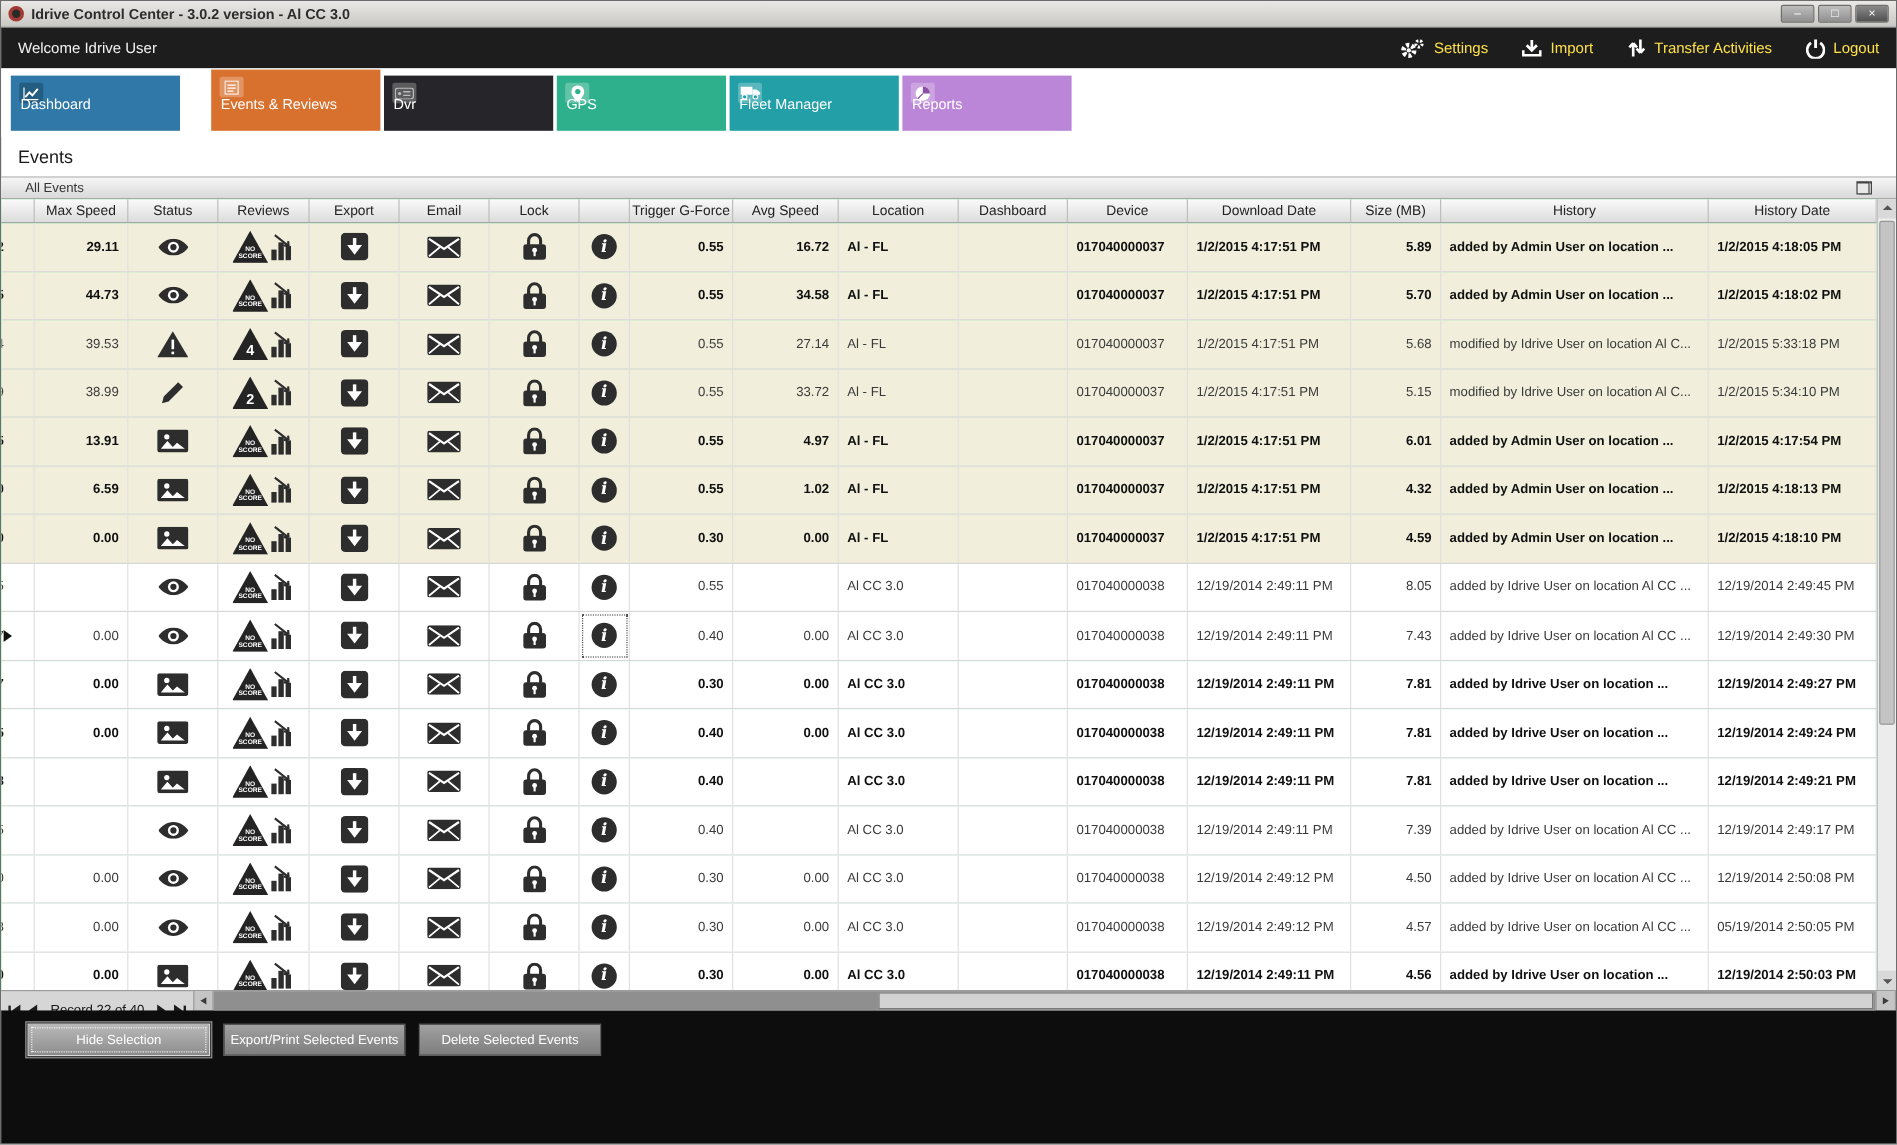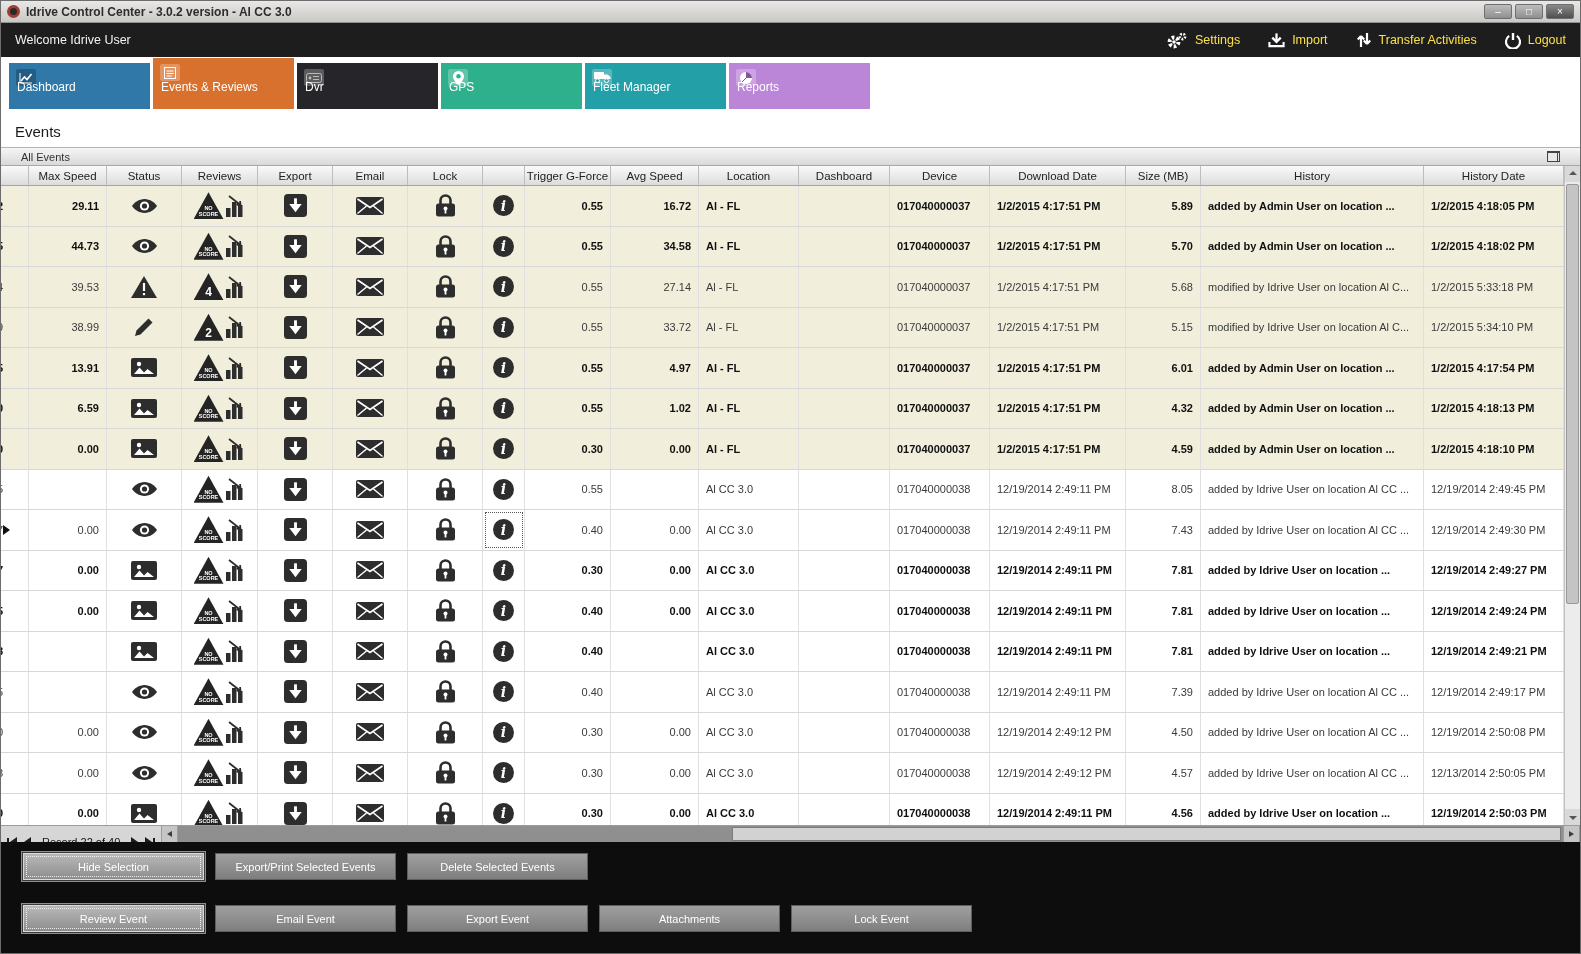--- a/index.html
+++ b/index.html
@@ -79,21 +79,21 @@
   .nav-label{font-size:11px;color:#151515;margin:0 4px;white-space:nowrap}
   .hscroll{flex:1;display:flex}
   .hs-btn{width:17px;background:#c5c5c5;border-left:1px solid #9c9c9c;border-right:1px solid #9c9c9c;display:flex;align-items:center;justify-content:center;cursor:pointer}
   .hs-track{flex:1;background:#8f8f8f;position:relative}
   .hs-thumb{position:absolute;left:40%;right:2px;top:1px;bottom:1px;background:#d2d2d2;border:1px solid #7b7b7b;cursor:pointer}
 
   
   .bottom-panel{flex:1;background:#0d0d0d;padding:11px 0 0 22px}
   .btn-row{display:flex;gap:11px}
   .btn-row.second{margin-top:25px}
-  .abtn{width:181px;height:27px;background:linear-gradient(#a0a0a0,#7e7e7e);border:1px solid #5e5e5e;color:#fff;font-size:11px;font-family:inherit;cursor:pointer}
+  .abtn{width:152px;height:27px;background:linear-gradient(#a0a0a0,#7e7e7e);border:1px solid #5e5e5e;color:#fff;font-size:11px;font-family:inherit;cursor:pointer}
   .abtn.focused{background:linear-gradient(#b9b9b9,#8d8d8d);border:1px solid #d9d9d9;box-shadow:0 0 0 1px #3a3a3a,0 0 0 2px #8f8f8f;outline:1px dotted #f0f0f0;outline-offset:-4px}
 
   svg{display:block}
 </style>
 </head>
 <body>
 
 <div class="window">
 
   <div class="titlebar">
@@ -155,21 +155,21 @@
   <div class="tabsbar">
     <div class="tab tab-dashboard" style="background: rgb(47, 120, 167);">
       <span class="ticonbox">
           <svg width="14" height="12" viewBox="0 0 14 12">
             <path d="M1 11V1M1 11h12" stroke="#fff" fill="none"></path>
             <path d="M2 9l3.5-4 2.5 2.5L12.5 2" stroke="#fff" stroke-width="1.6" fill="none"></path>
           </svg>
         </span>
       <span class="tlabel">Dashboard</span>
     </div>
-    <div class="tab active" style="background: rgb(217, 113, 46);">
+    <div class="tab active" style="background: rgb(217, 113, 46); margin-left: 23px;">
       <span class="ticonbox">
           <svg width="12" height="12" viewBox="0 0 12 12">
             <rect x="0.5" y="0.5" width="11" height="11" fill="none" stroke="#fff"></rect>
             <path d="M2.5 4h7M2.5 6.5h7M2.5 9h5" stroke="#fff" fill="none"></path>
           </svg>
         </span>
       <span class="tlabel">Events &amp; Reviews</span>
     </div>
     <div class="tab" style="background: rgb(38, 38, 42);">
       <span class="ticonbox">
@@ -1252,21 +1252,21 @@
               <span class="info-ic">i</span>
             </div>
             <div class="cell num">0.30</div>
             <div class="cell num">0.00</div>
             <div class="cell">Al CC 3.0</div>
             <div class="cell"></div>
             <div class="cell">017040000038</div>
             <div class="cell">12/19/2014 2:49:12 PM</div>
             <div class="cell num">4.57</div>
             <div class="cell hist">added by Idrive User on location Al CC ...</div>
-            <div class="cell">12/13/2014 2:50:05 PM</div>
+            <div class="cell">05/19/2014 2:50:05 PM</div>
           </div>
           <div class="row bold">
             <div class="cell sel">
               <span class="selnum">0</span>
             </div>
             <div class="cell num">0.00</div>
             <div class="cell center">
               <span>
                 <svg width="26" height="19" viewBox="0 0 26 19">
                   <rect width="26" height="19" rx="2" fill="#2d2d2d"></rect>
@@ -1370,22 +1370,15 @@
         </span>
     </div>
   </div>
 
   <div class="bottom-panel">
     <div class="btn-row">
       <button class="abtn focused">Hide Selection</button>
       <button class="abtn">Export/Print Selected Events</button>
       <button class="abtn">Delete Selected  Events</button>
     </div>
-    <div class="btn-row second">
-      <button class="abtn focused">Review Event</button>
-      <button class="abtn">Email Event</button>
-      <button class="abtn">Export Event</button>
-      <button class="abtn">Attachments</button>
-      <button class="abtn">Lock Event</button>
-    </div>
   </div>
 
 </div>
 
 </body></html>

